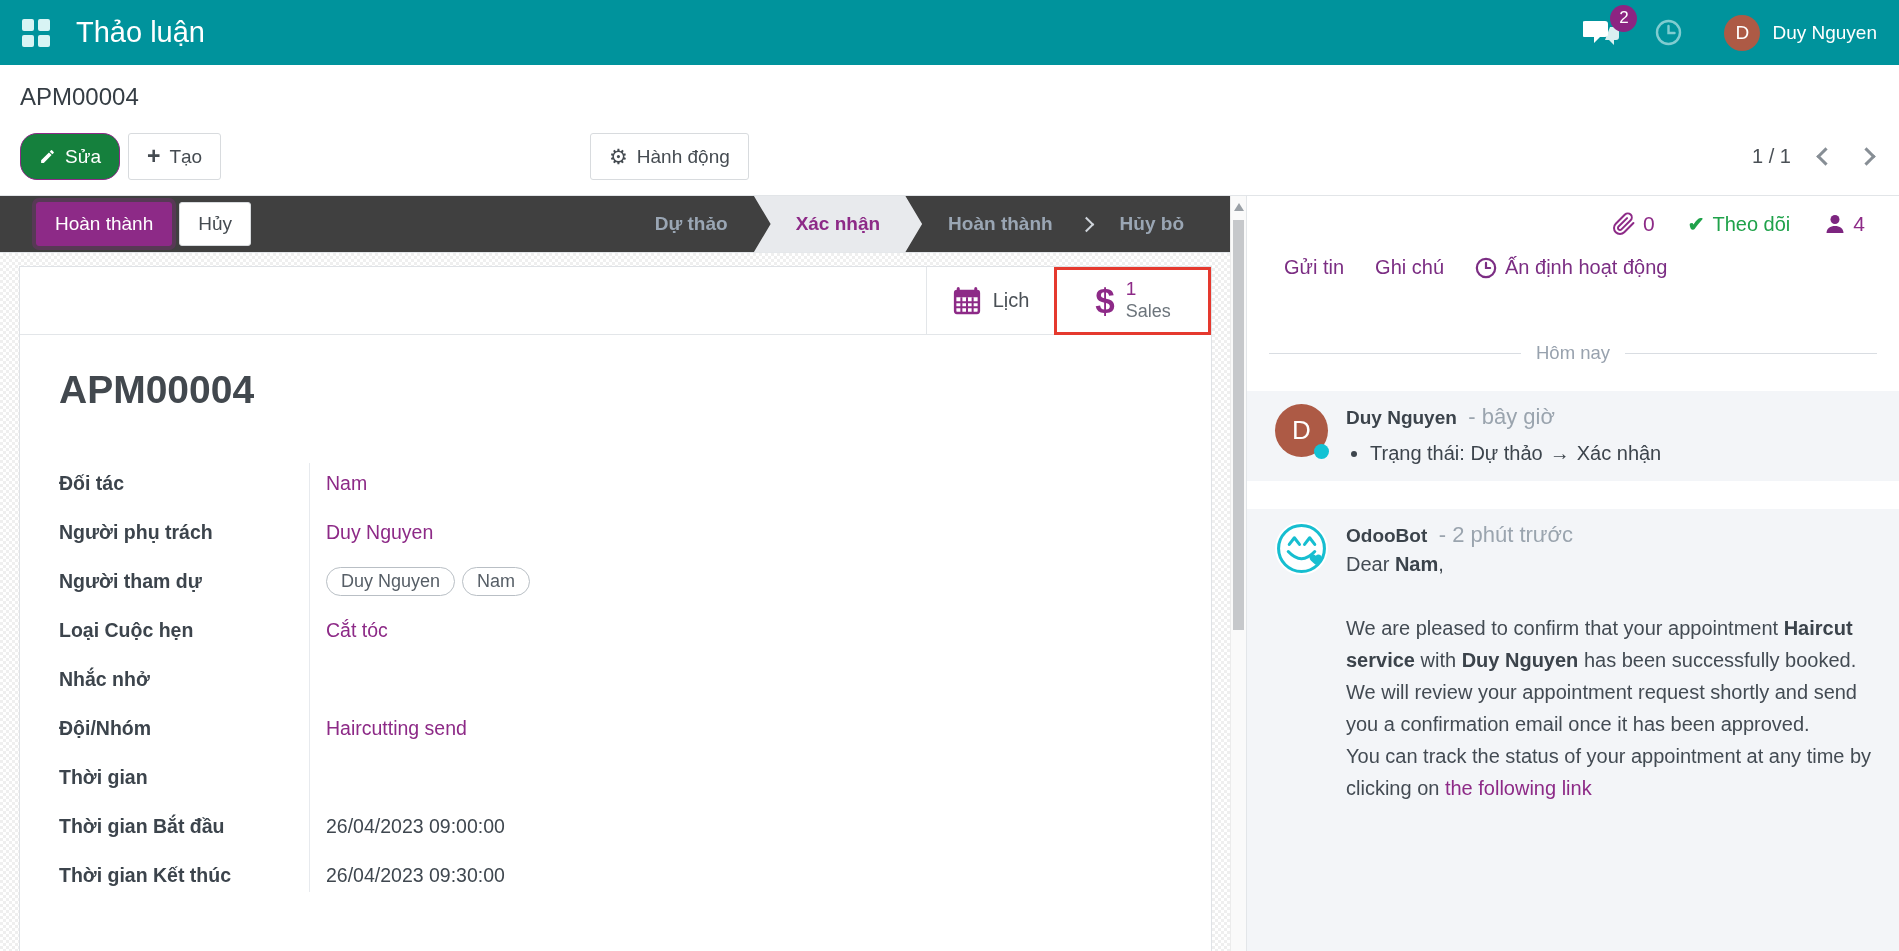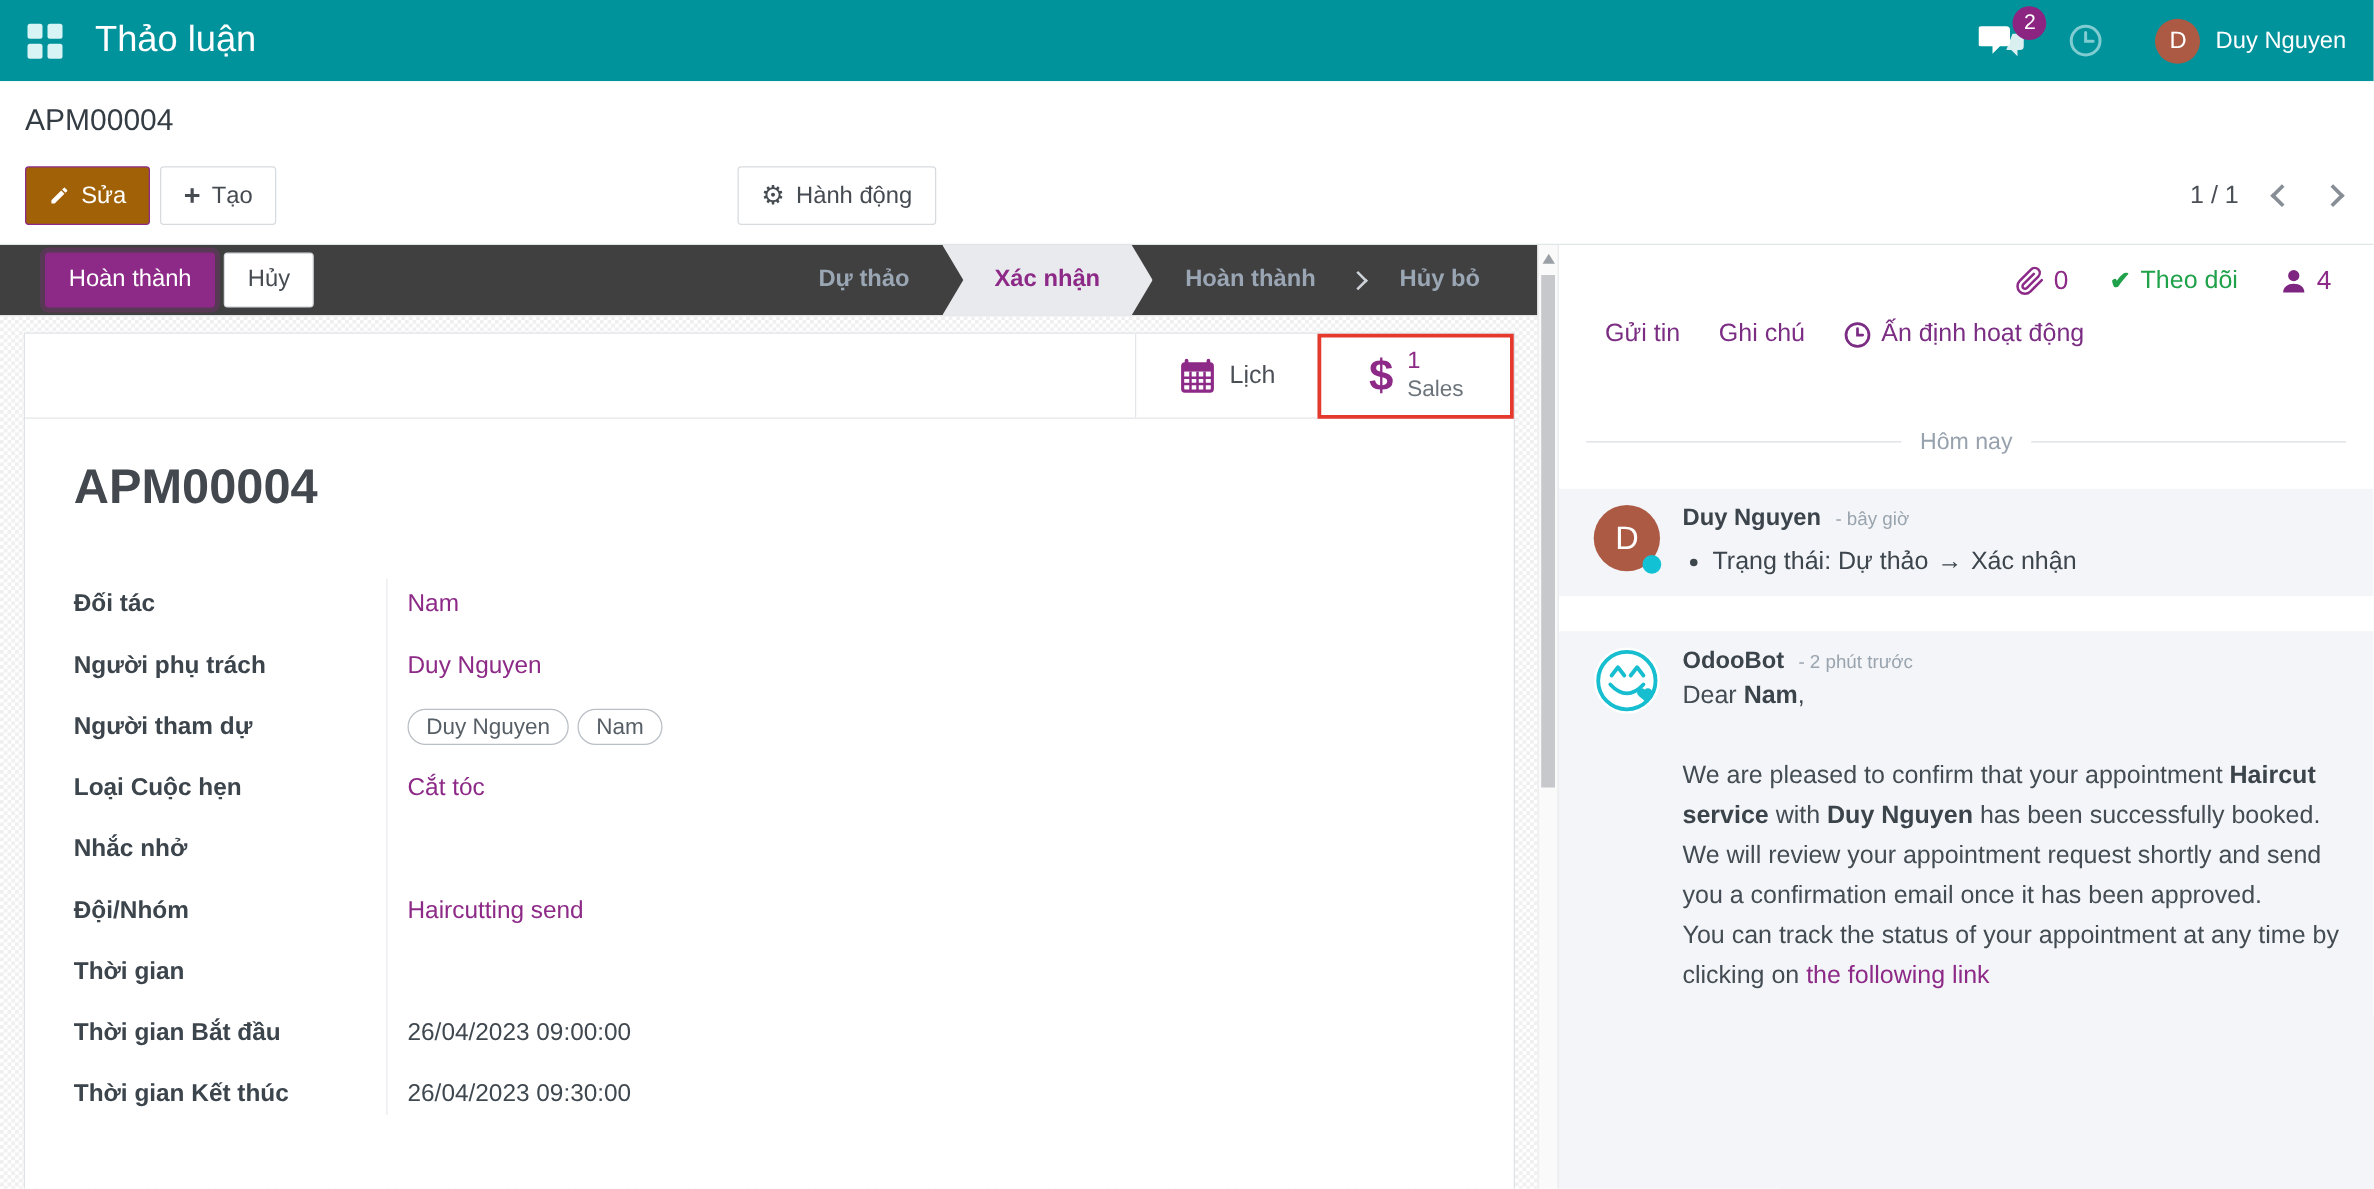--- a/index.html
+++ b/index.html
@@ -20,21 +20,21 @@
                display:flex; align-items:center; justify-content:center; margin-right:12px; }
   .tb-user { font-size:19px; }
 
   
   .control-panel { position:relative; height:131px; border-bottom:1px solid #e2e5e8; background:#fff; }
   .breadcrumb { position:absolute; top:18px; left:20px; font-size:24px; color:#353d44; }
   .cp-left { position:absolute; top:68px; left:20px; display:flex; gap:8px; }
   .btn { height:47px; padding:0 18px; font-size:19px; border-radius:3px; border:1px solid #d8dbde;
          background:#fff; color:#454b51; display:flex; align-items:center; gap:9px; cursor:pointer;
          font-family:"Liberation Sans", sans-serif; }
-  .btn-primary { background:#a16207; border-color:#8d2a87; color:#fff; }
+  .btn-primary { background:#15803d; border-color:#8d2a87; color:#fff;border-radius:17px; }
   .plus-glyph { font-size:23px; font-weight:700; line-height:1; }
   .gear-glyph { font-size:21px; line-height:1; }
   .action-btn { position:absolute; top:68px; left:590px; }
   .pager { position:absolute; top:68px; right:26px; height:47px; display:flex; align-items:center; gap:28px; }
   .pager-text { font-size:20px; color:#4a5056; }
   .chev { width:13px; height:13px; border-left:3px solid #878e95; border-bottom:3px solid #878e95; cursor:pointer; }
   .chev-left  { transform:rotate(45deg); }
   .chev-right { transform:rotate(225deg); }
 
   
@@ -58,21 +58,21 @@
   
   .content { position:absolute; top:57px; bottom:0; left:0; right:16px; overflow:hidden;
              background-image:
                linear-gradient(45deg,#efefef 25%,transparent 25%,transparent 75%,#efefef 75%),
                linear-gradient(45deg,#efefef 25%,transparent 25%,transparent 75%,#efefef 75%);
              background-size:6px 6px; background-position:0 0,3px 3px; background-color:#fff; }
   .sheet { margin:13px 0 0 19px; width:1193px; height:690px; background:#fff; border:1px solid #dfe2e6; position:relative; }
   .button-box { height:68px; border-bottom:1px solid #e3e6e9; display:flex; justify-content:flex-end; position:relative; }
   .smart-btn { border-left:1px solid #e3e6e9; display:flex; align-items:center; justify-content:center;
                gap:11px; cursor:pointer; }
-  .smart-btn.cal { width:146px; }
+  .smart-btn.cal { width:128px; }
   .smart-btn.sales { width:157px; }
   .smart-label { font-size:20px; color:#4a5056; }
   .dollar { font-size:35px; font-weight:700; color:#8d2a87; line-height:1; }
   .sales-col { display:flex; flex-direction:column; line-height:1.2; }
   .sales-count { font-size:19px; color:#8d2a87; }
   .sales-name { font-size:18px; color:#6c747b; }
   .red-frame { position:absolute; top:0; bottom:-1px; right:0; width:157px; border:3px solid #e5392e; pointer-events:none; }
 
   .sheet-title { font-size:39px; font-weight:700; color:#42484e; margin:33px 0 0 39px; }
   .fields { margin:47px 40px 0 39px; position:relative; }
@@ -106,21 +106,21 @@
   .date-divider::before, .date-divider::after { content:""; flex:1; height:1px; background:#d9dde2; }
   .messages { position:absolute; top:186px; left:0; right:0; bottom:0; overflow:hidden; }
   .message { background:#f3f5f8; padding:13px 20px 16px 28px; display:flex; gap:18px; margin:9px 0 28px 0; }
   .message.last { margin-bottom:0; min-height:460px; }
   .m-avatar { width:53px; height:53px; border-radius:50%; position:relative; flex-shrink:0;
               background:#ad5a45; color:#fff; font-size:26px; display:flex; align-items:center; justify-content:center; }
   .m-avatar.bot { background:#fff; }
   .online-dot { position:absolute; right:-1px; bottom:-2px; width:15px; height:15px; border-radius:50%; background:#12c2d4; }
   .m-body { flex:1; max-width:531px; }
   .m-author { font-size:19px; font-weight:700; color:#3b434b; }
-  .m-time { font-size:15px; color:#9aa4ae; margin-left:7px; }
+  .m-time { font-size:22px; color:#9aa4ae; margin-left:7px; }
   .tracking-list { margin:12px 0 0 24px; }
   .tracking-list li { font-size:20px; color:#3d454d; }
   .tr-arrow { font-weight:700; margin:0 7px; }
   .m-text { font-size:20px; line-height:32px; color:#434b53; }
   .subject { font-style:italic; margin-top:2px; }
   .para-gap { height:32px; }
   .m-link { color:#8d2a87; cursor:pointer; }
   b { color:#3b434b; }
 
   svg { display:block; }

